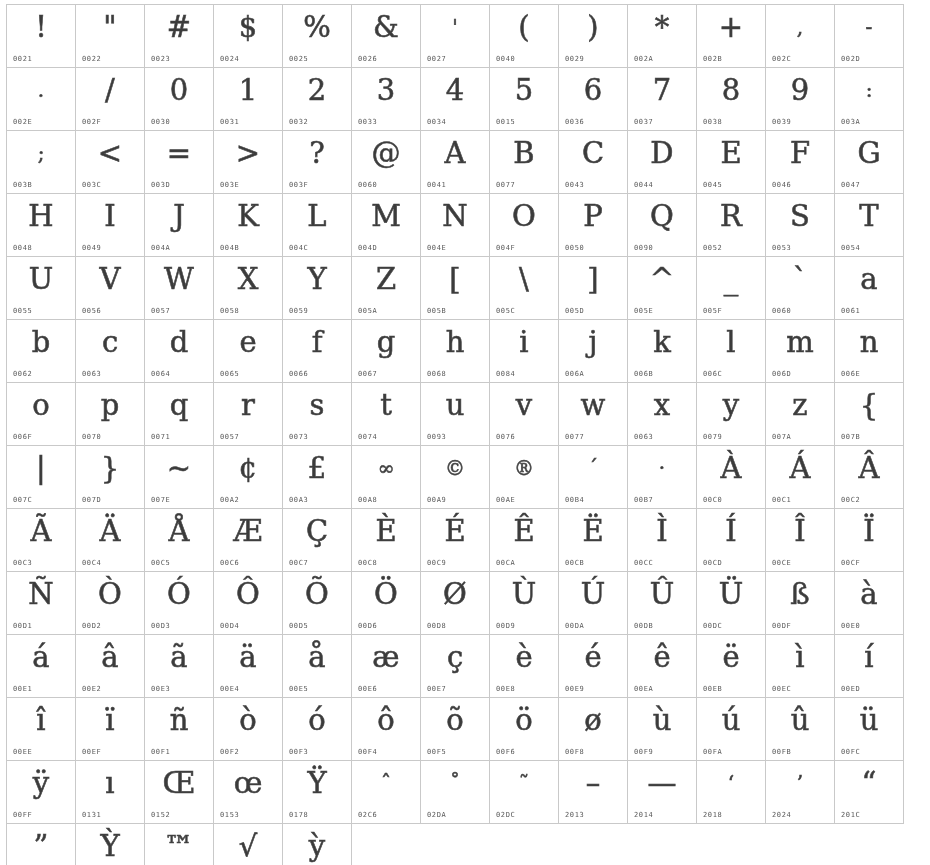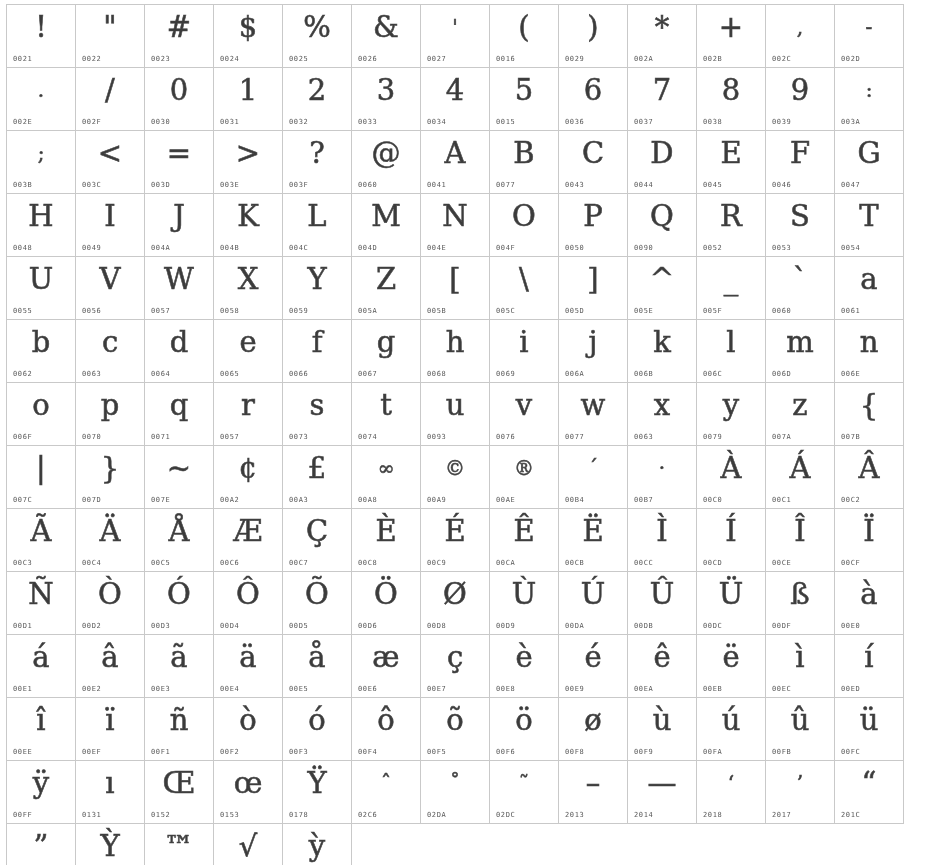--- a/index.html
+++ b/index.html
@@ -95,21 +95,21 @@
       <div class="cell">
         <div class="glyph">&amp;</div>
         <div class="code">0026</div>
       </div>
       <div class="cell">
         <div class="glyph small">'</div>
         <div class="code">0027</div>
       </div>
       <div class="cell">
         <div class="glyph">(</div>
-        <div class="code">0016</div>
+        <div class="code">0040</div>
       </div>
       <div class="cell">
         <div class="glyph">)</div>
         <div class="code">0029</div>
       </div>
       <div class="cell">
         <div class="glyph">*</div>
         <div class="code">002A</div>
       </div>
       <div class="cell">
@@ -355,21 +355,21 @@
       <div class="cell">
         <div class="glyph">g</div>
         <div class="code">0067</div>
       </div>
       <div class="cell">
         <div class="glyph">h</div>
         <div class="code">0068</div>
       </div>
       <div class="cell">
         <div class="glyph">i</div>
-        <div class="code">0069</div>
+        <div class="code">0084</div>
       </div>
       <div class="cell">
         <div class="glyph">j</div>
         <div class="code">006A</div>
       </div>
       <div class="cell">
         <div class="glyph">k</div>
         <div class="code">006B</div>
       </div>
       <div class="cell">
@@ -735,21 +735,21 @@
       <div class="cell">
         <div class="glyph">—</div>
         <div class="code">2014</div>
       </div>
       <div class="cell">
         <div class="glyph small">‘</div>
         <div class="code">2018</div>
       </div>
       <div class="cell">
         <div class="glyph small">’</div>
-        <div class="code">2017</div>
+        <div class="code">2024</div>
       </div>
       <div class="cell">
         <div class="glyph">“</div>
         <div class="code">201C</div>
       </div>
       <div class="cell">
         <div class="glyph">”</div>
       </div>
       <div class="cell">
         <div class="glyph">Ỳ</div>

